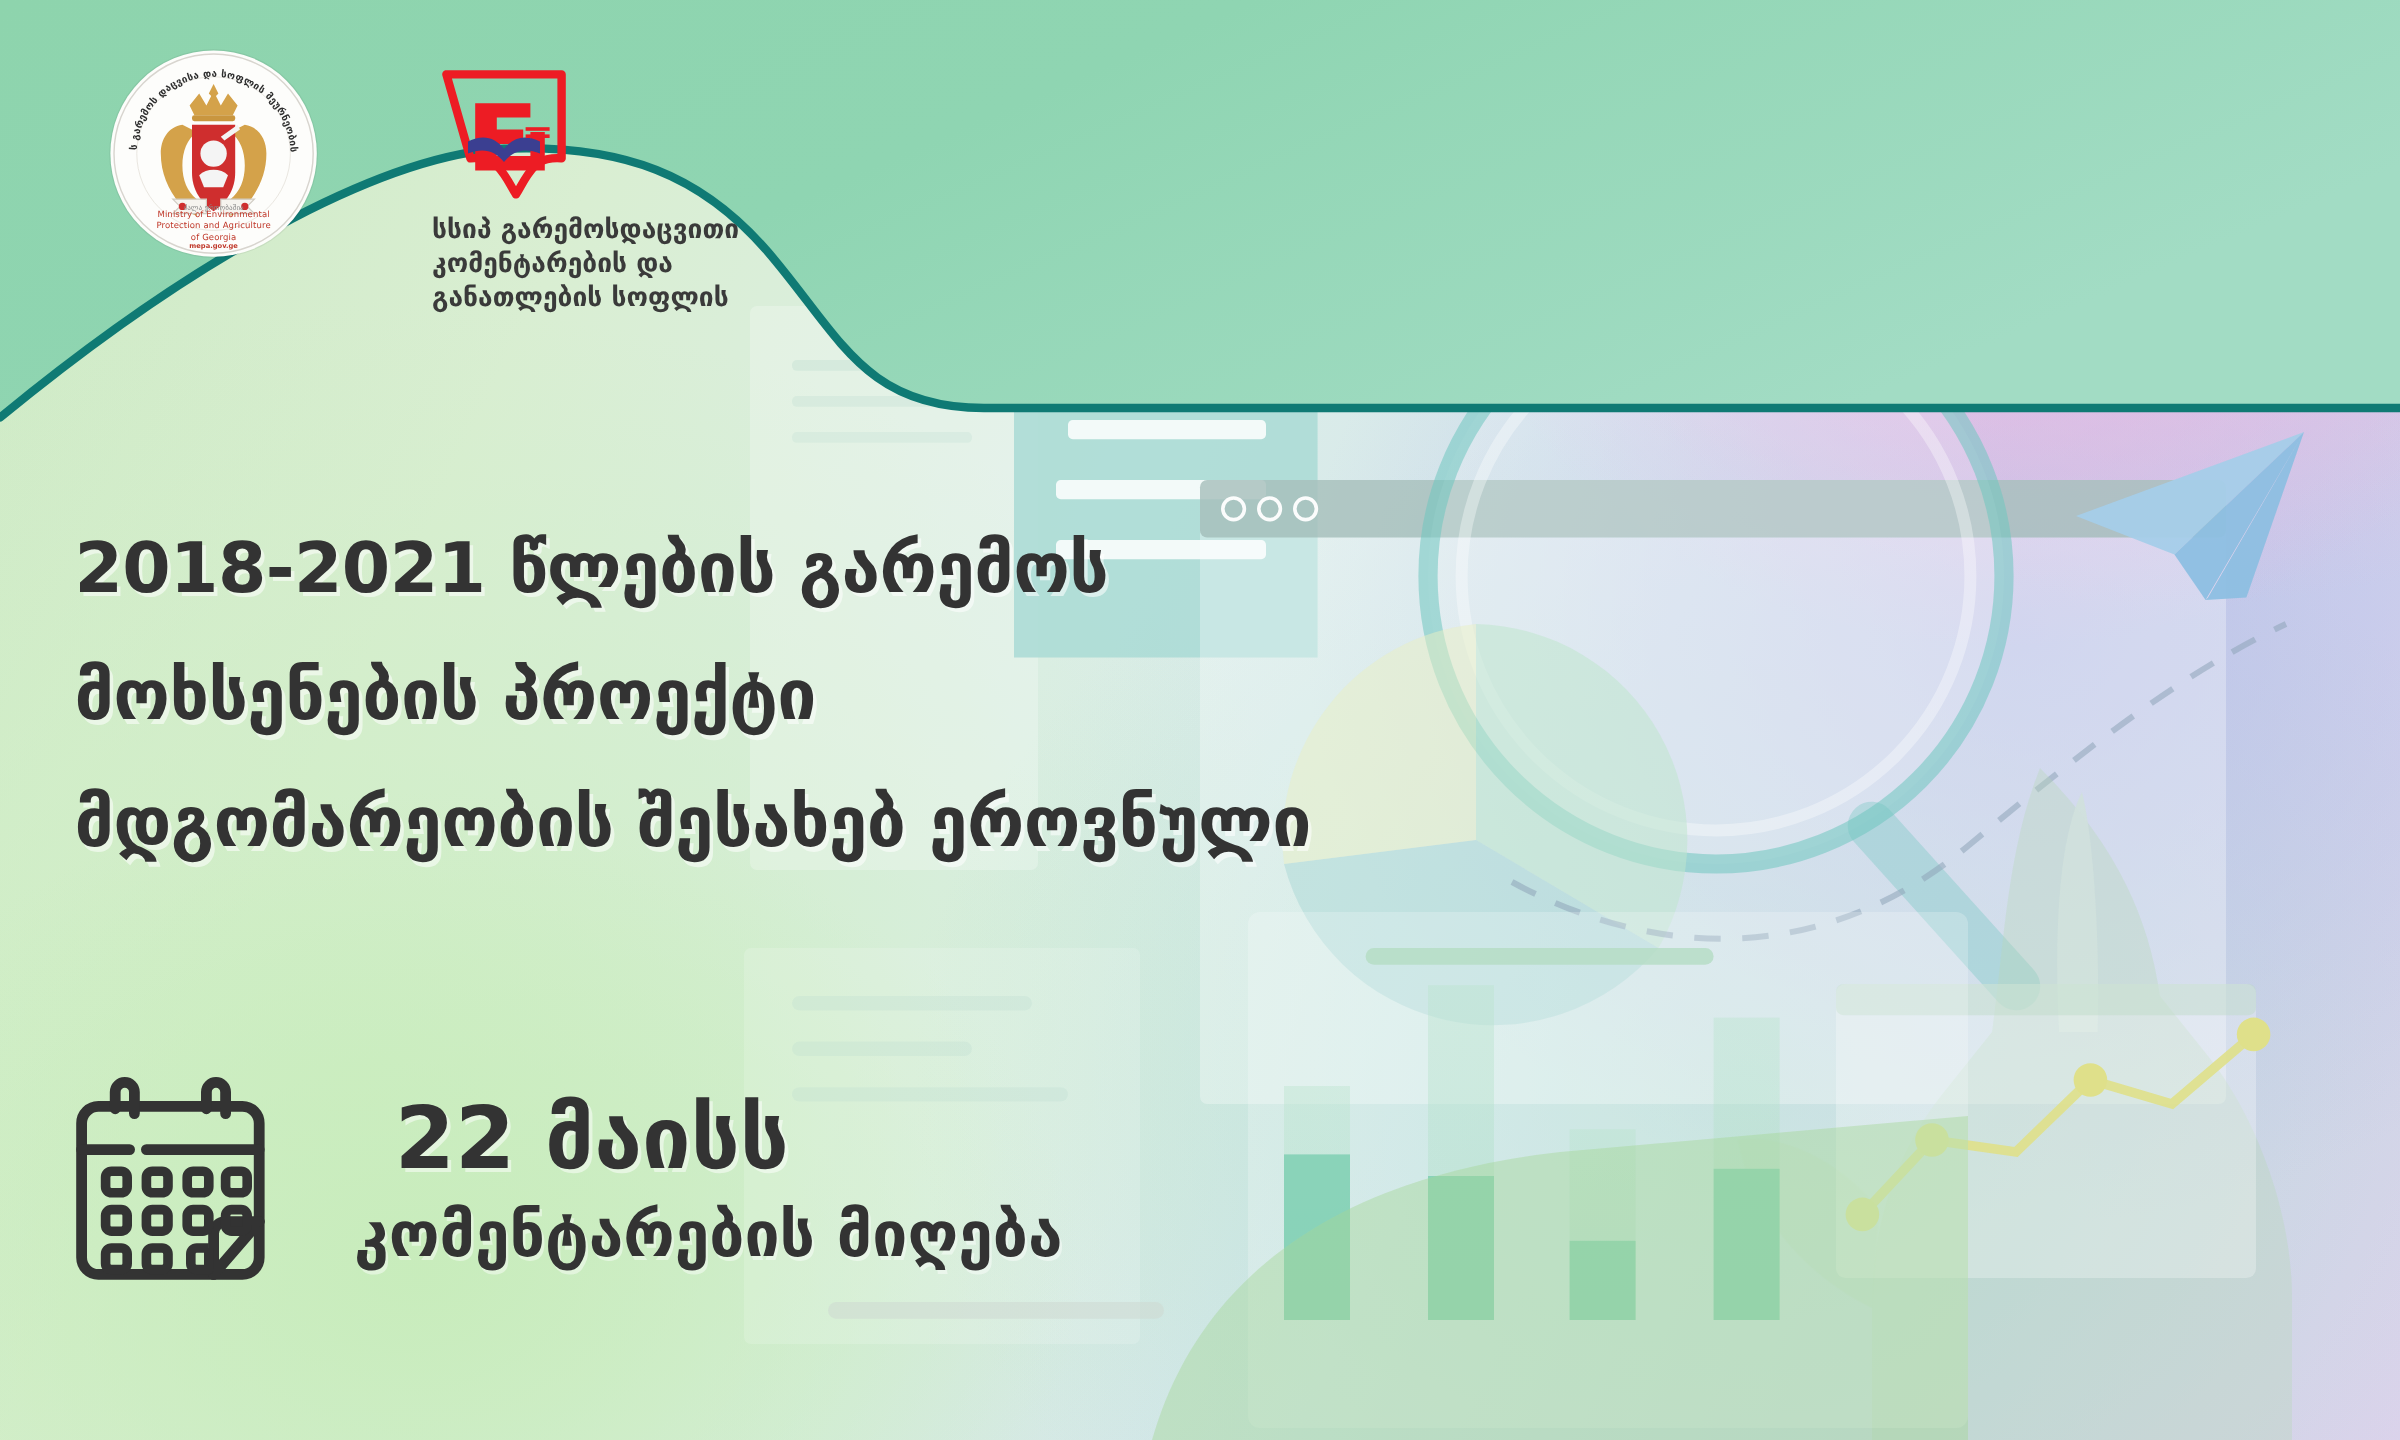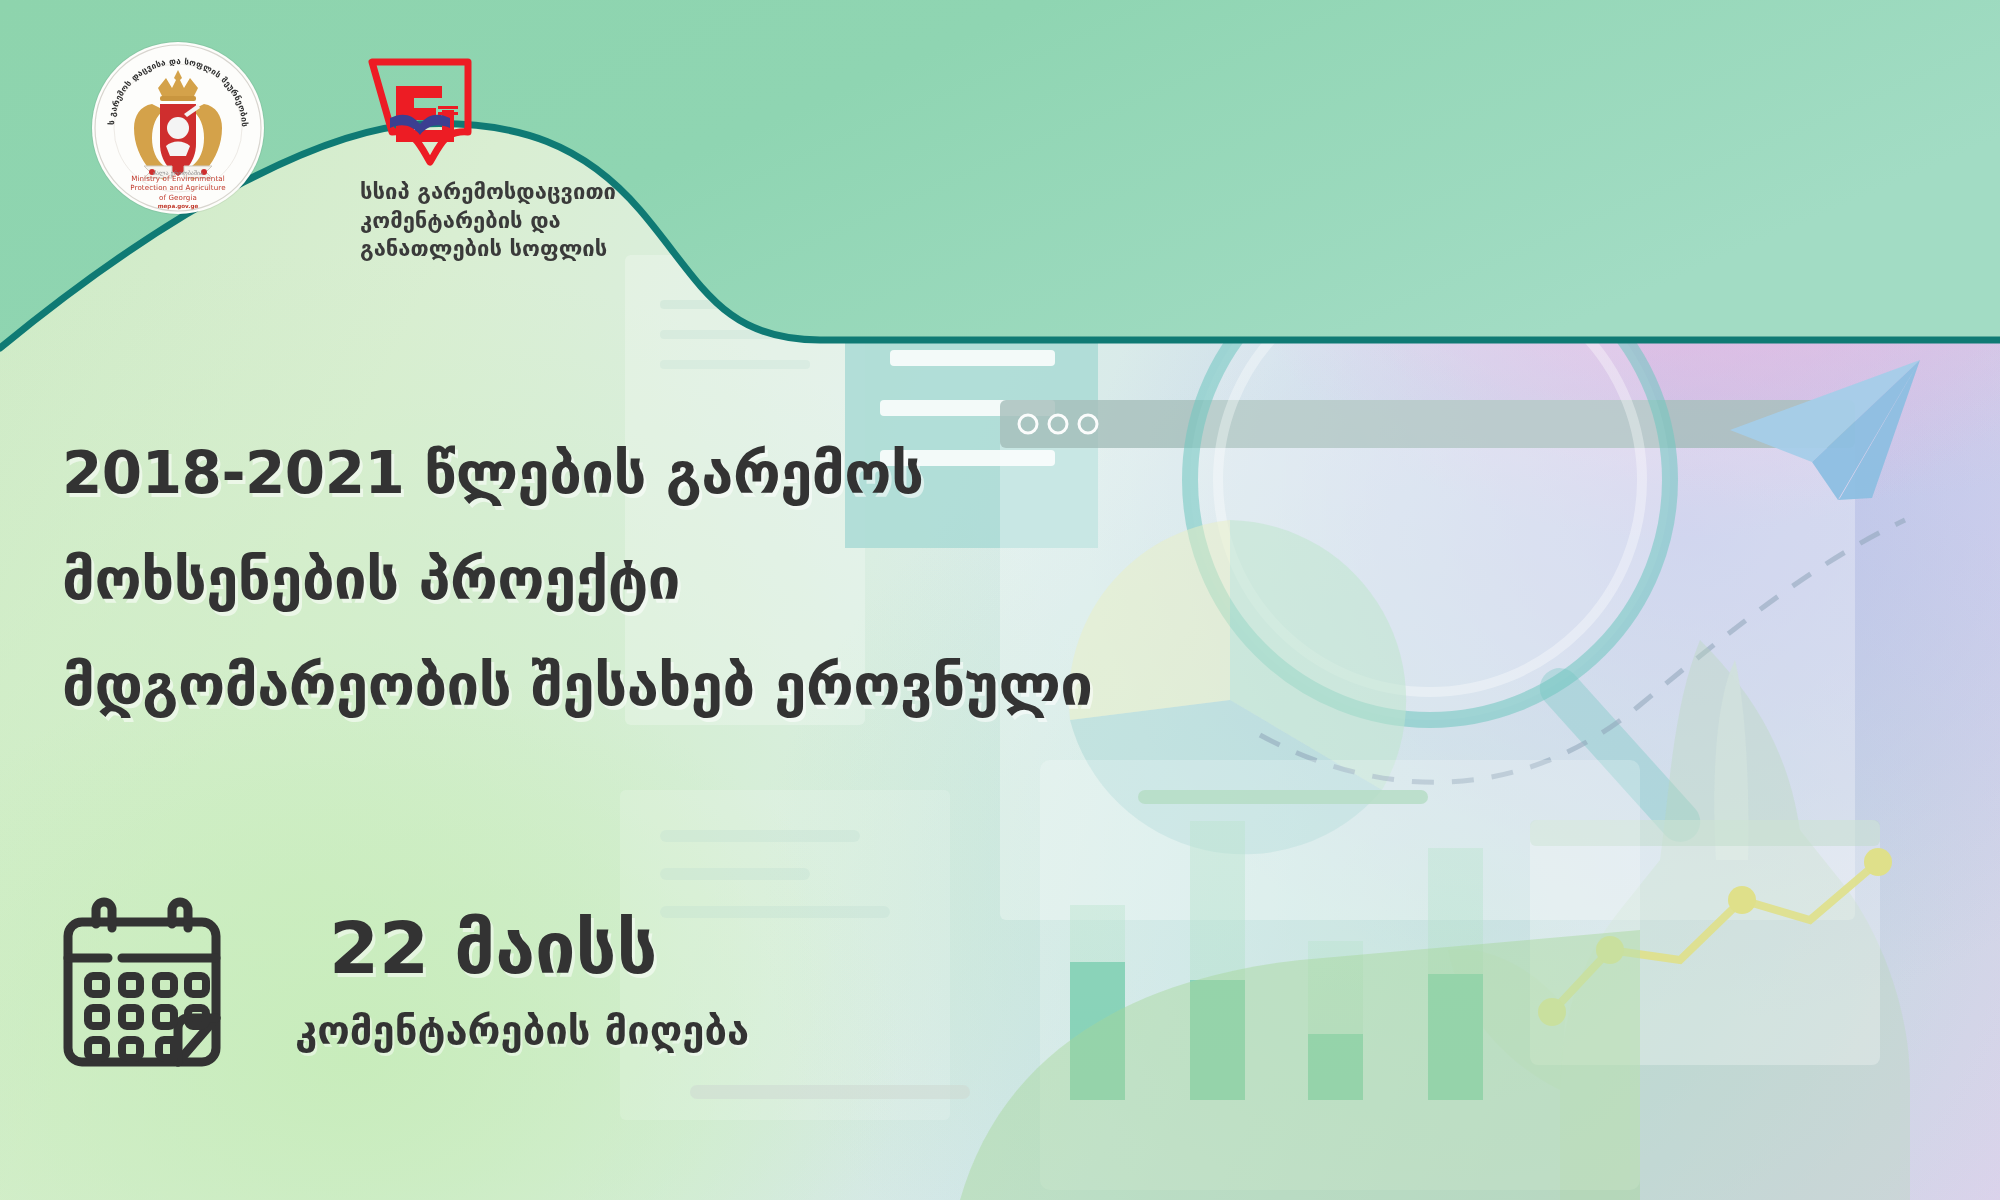--- a/index.html
+++ b/index.html
@@ -81,21 +81,21 @@
   .cal-icon{position:absolute;left:0;top:10px;width:185px;height:190px;}
   .date-main{
     position:absolute;left:235px;top:28px;
     font-size:72px;line-height:80px;font-weight:bold;color:#333333;
     text-shadow:3px 4px 0 rgba(255,255,255,0.5);
     white-space:nowrap;
     margin-left:34px;
   }
   .date-sub{
     position:absolute;left:235px;top:126px;
-    font-size:40px;line-height:48px;font-weight:bold;color:#333333;
+    font-size:52px;line-height:48px;font-weight:bold;color:#333333;
     text-shadow:2px 3px 0 rgba(255,255,255,0.45);
     white-space:nowrap;
   }
 </style>
 </head>
 <body>
 
 <div id="poster">
 
   <div class="bg-base"></div>

